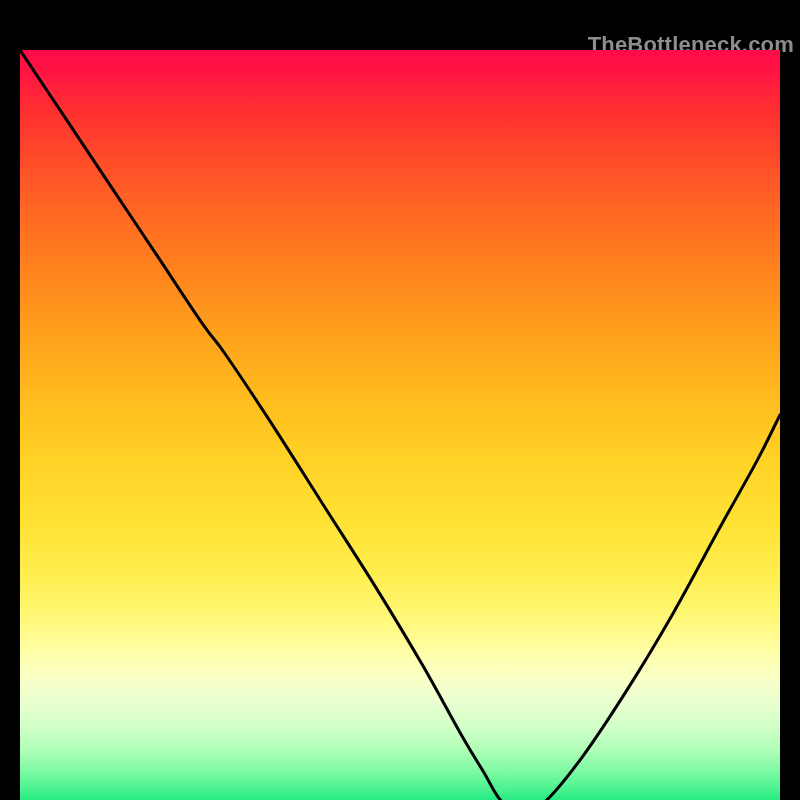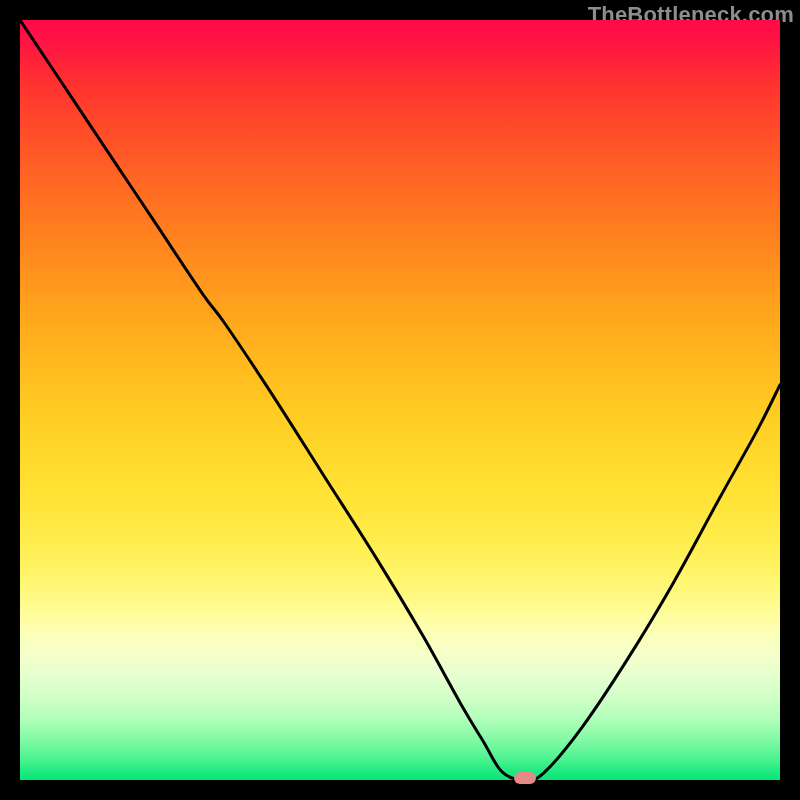--- a/index.html
+++ b/index.html
@@ -7,20 +7,21 @@
     padding: 0;
     width: 800px;
     height: 800px;
     background: #000;
     overflow: hidden;
   }
   .chart-container {
     position: relative;
     width: 800px;
     height: 652px;
+    margin-top: 30px;
   }
   .plot-area {
     position: absolute;
     left: 20px;
     top: 20px;
     width: 760px;
     height: 760px;
     background: linear-gradient(to bottom,
       #ff0a4a 0%,
       #ff1543 3%,

